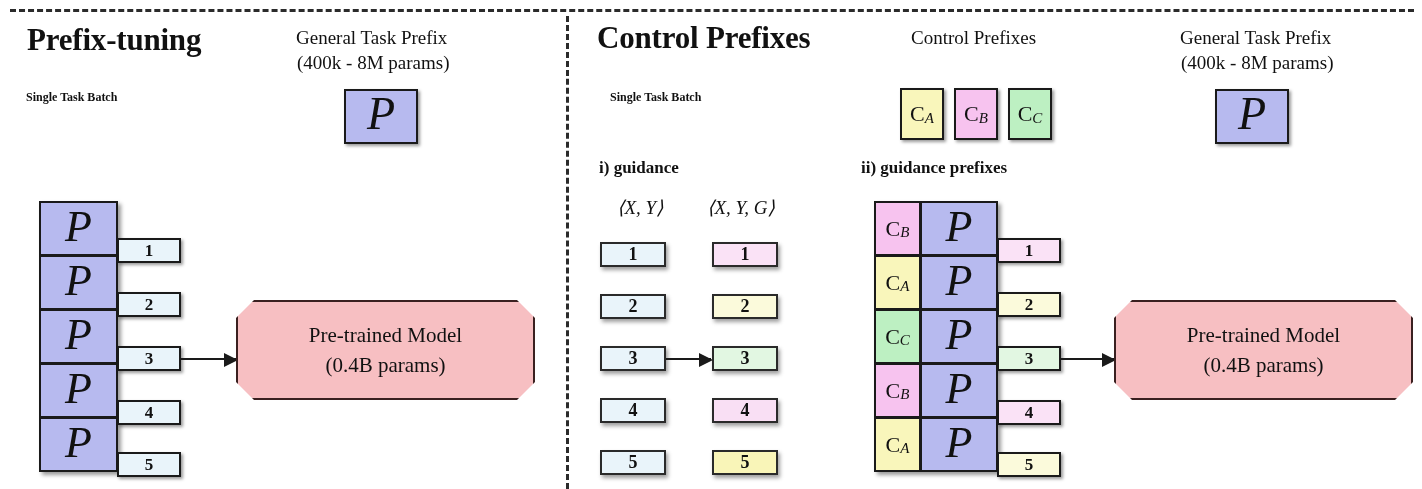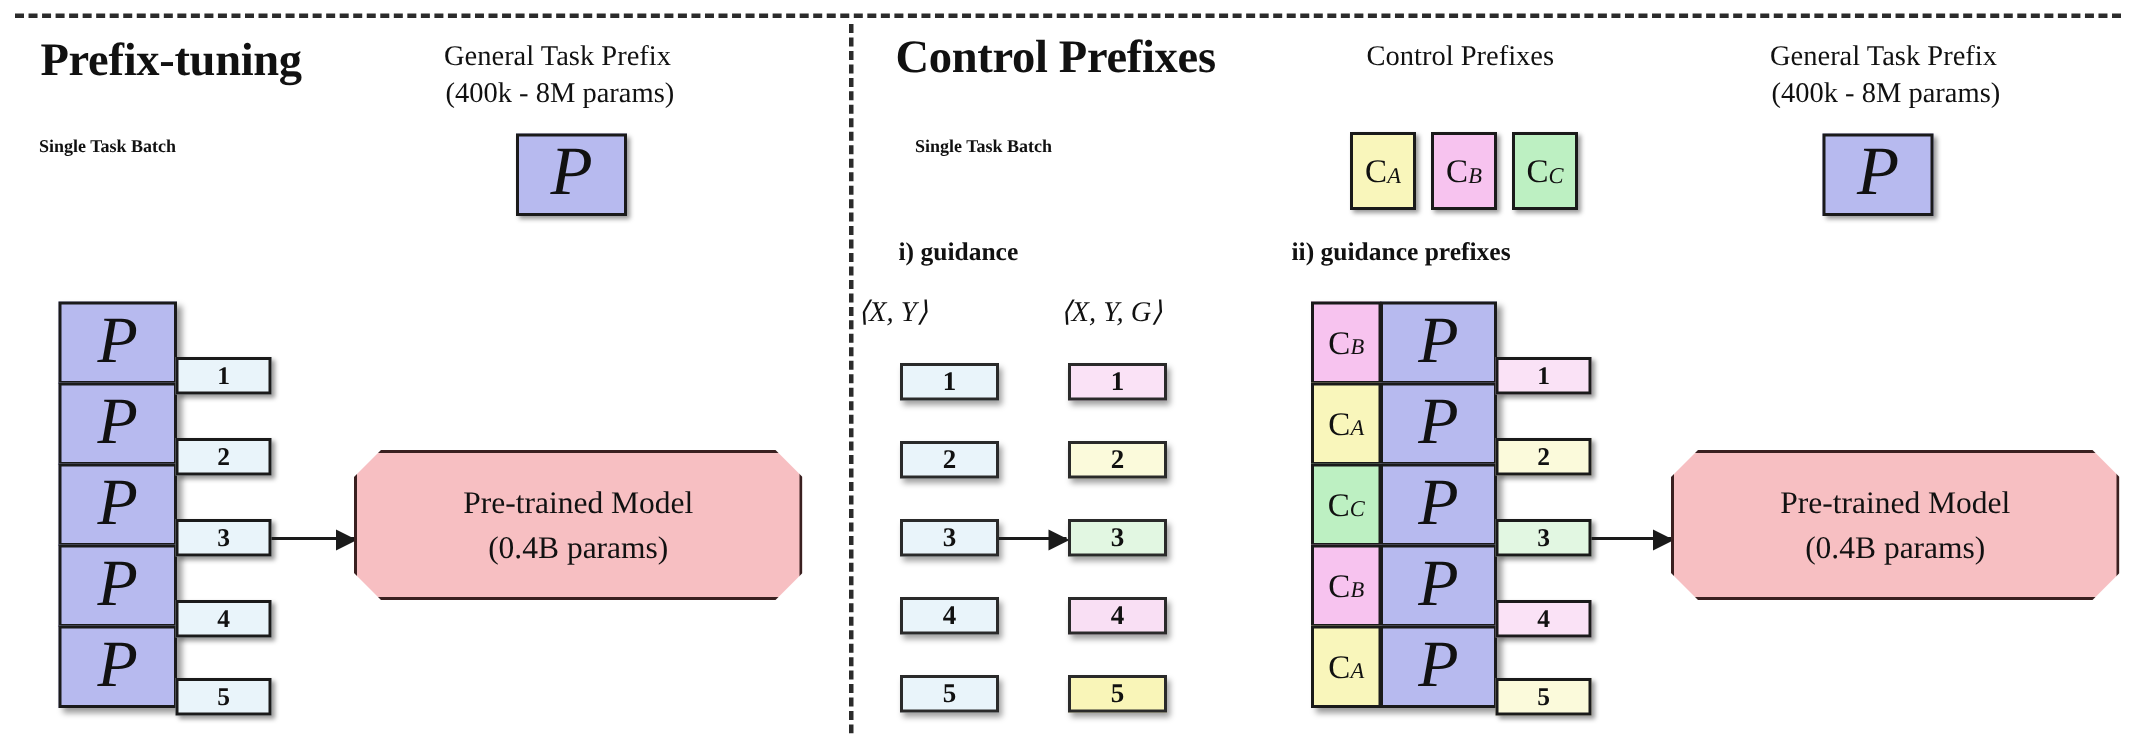--- a/index.html
+++ b/index.html
@@ -139,21 +139,21 @@
   </div>
 
   <div class="cap" style="left:1180px;top:25px;">General Task Prefix</div>
   <div class="cap" style="left:1181px;top:50px;">(400k - 8M params)</div>
   <div class="bx pbig" style="left:1215px;top:89px;width:74px;height:55px;">
     <span class="pglyph">P</span>
   </div>
 
   <div class="step-label" style="left:599px;top:158px;">i) guidance</div>
 
-  <div class="tuple" style="left:572px;top:196px;">⟨X, Y⟩</div>
+  <div class="tuple" style="left:617px;top:196px;">⟨X, Y⟩</div>
   <div class="tuple" style="left:707px;top:196px;">⟨X, Y, G⟩</div>
 
   <div class="brace" style="left:613px;top:220px;">⏟</div>
   <div class="brace" style="left:727px;top:220px;">⏟</div>
 
   <div class="smallbox" style="left:600px;top:242px;width:66px;height:25px;background:#e9f4fa;">1</div>
   <div class="smallbox" style="left:600px;top:294px;width:66px;height:25px;background:#e9f4fa;">2</div>
   <div class="smallbox" style="left:600px;top:346px;width:66px;height:25px;background:#e9f4fa;">3</div>
   <div class="smallbox" style="left:600px;top:398px;width:66px;height:25px;background:#e9f4fa;">4</div>
   <div class="smallbox" style="left:600px;top:450px;width:66px;height:25px;background:#e9f4fa;">5</div>

